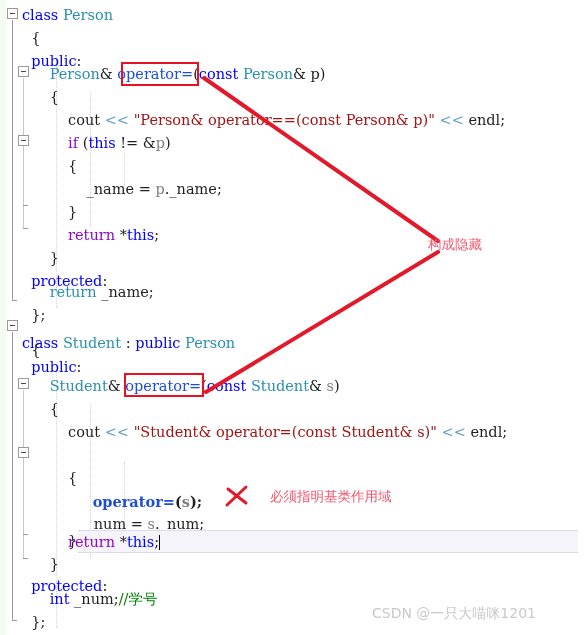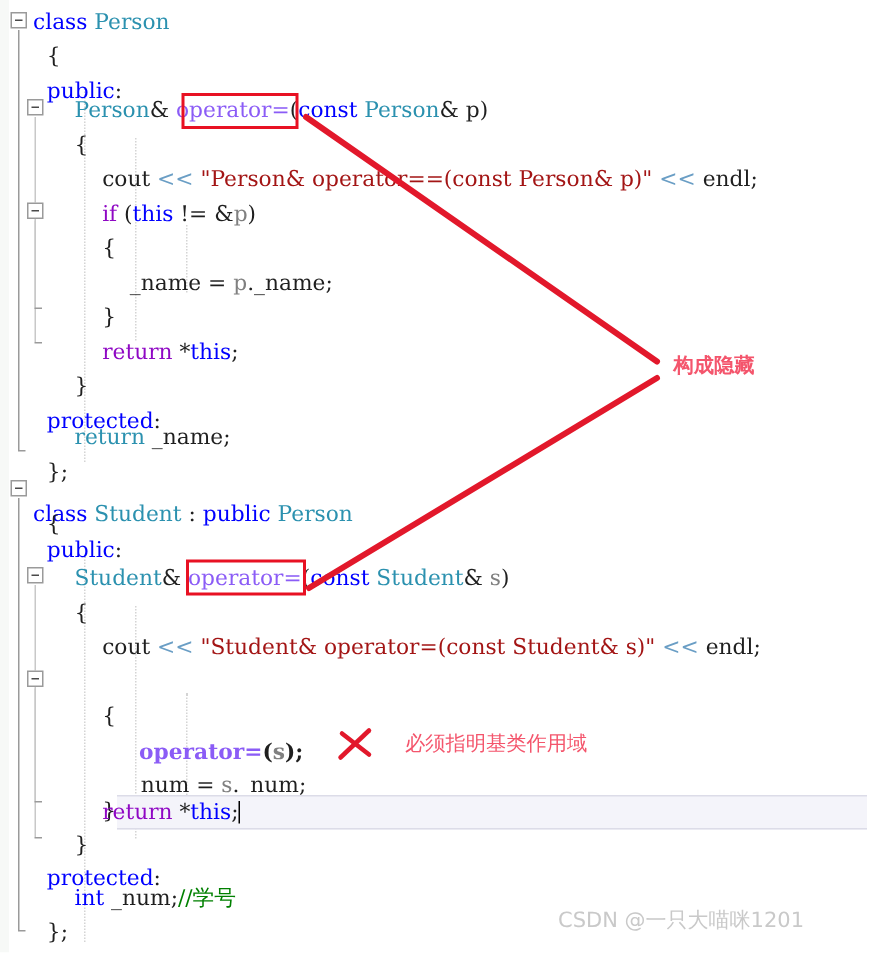--- a/index.html
+++ b/index.html
@@ -65,21 +65,21 @@
     height: 21px;
     line-height: 21px;
   }
 
   
   .kw    { color: #0000ff; }   
   .type  { color: #2b91af; }   
   .ctl   { color: #8f08c4; }   
   .str   { color: #a31515; }
   .var   { color: #808080; }   
-  .fn    { color: #8b5cf6; }
+  .fn    { color: #1d4ed8; }
   .cmt   { color: #008000; }   
   .op    { color: #1f1f1f; }
   .thiskw{ color: #0000ff; }
   .stream{ color: #6a9ec5; }
 
   
   .caret {
     display: inline-block;
     width: 1px;
     height: 15px;
@@ -351,19 +351,19 @@
 
     <line x1="438" y1="252" x2="206" y2="392" stroke="#e2182b" stroke-width="4" stroke-linecap="round"></line>
 
     <line x1="228" y1="489" x2="246" y2="503" stroke="#e2182b" stroke-width="3" stroke-linecap="round"></line>
     <line x1="246" y1="487" x2="227" y2="505" stroke="#e2182b" stroke-width="3" stroke-linecap="round"></line>
   </svg>
 
   <div class="redbox" style="left:121px; top:62px; width:78px; height:24px;"></div>
   <div class="redbox" style="left:124px; top:373px; width:80px; height:24px;"></div>
 
-  <div class="note" style="left:449px; top:236px;font-weight:bold;">构成隐藏</div>
+  <div class="note" style="left:428px; top:236px;">构成隐藏</div>
 
   <div class="note" style="left:270px; top:488px;">必须指明基类作用域</div>
 
   <div class="watermark" style="left:372px; top:605px;">CSDN @一只大喵咪1201</div>
 
 </div>
 
 </body></html>

